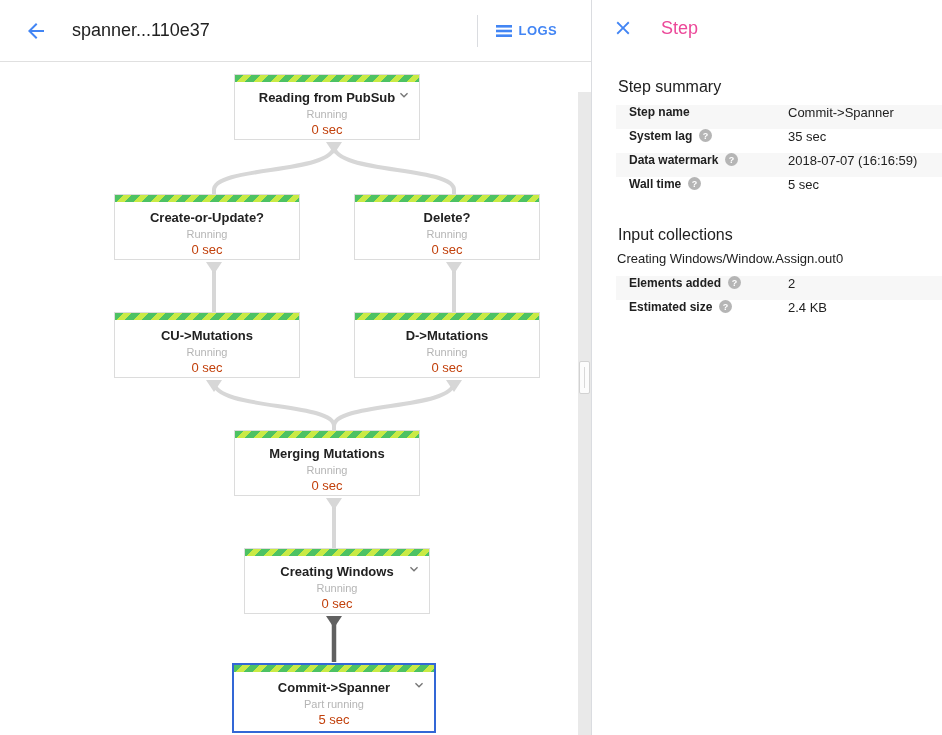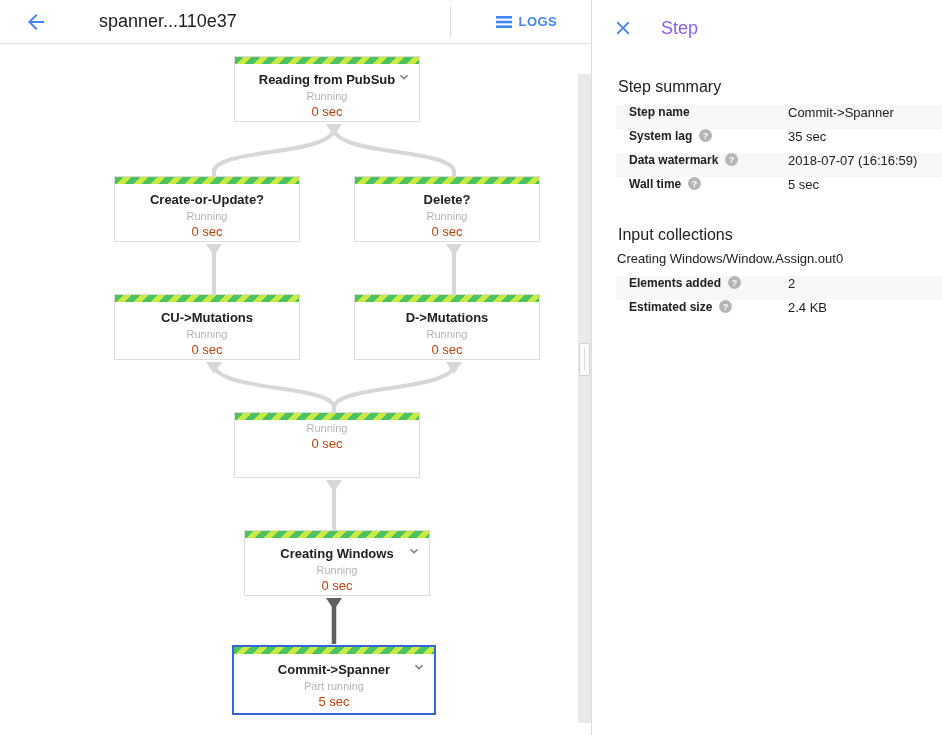--- a/index.html
+++ b/index.html
@@ -3,22 +3,22 @@
 <meta charset="utf-8">
 <style>
   * { margin:0; padding:0; box-sizing:border-box; }
   html,body { width:942px; height:735px; overflow:hidden; background:#fff;
     font-family:"Liberation Sans","DejaVu Sans",sans-serif; color:#212121; }
   .app { position:relative; width:942px; height:735px; }
 
   
   .left-panel { position:absolute; left:0; top:0; width:592px; height:735px;
     border-right:1px solid #dadce0; background:#fff; }
-  .left-header { height:44px; border-bottom:1px solid #e0e0e0;
-    display:flex; align-items:center;gap:27px; }
+  .left-header { height:62px; border-bottom:1px solid #e0e0e0;
+    display:flex; align-items:center; }
   .back-btn { width:24px; height:24px; margin-left:24px; cursor:pointer; flex:none; }
   .job-title { margin-left:24px; font-size:18px; color:#212121; white-space:nowrap; }
   .spacer { flex:1; }
   .hdr-divider { width:1px; height:32px; background:#dadce0; margin-right:18px; }
   .logs-btn { display:flex; align-items:center; gap:7px; color:#4285f4;
     font-size:13px; font-weight:bold; letter-spacing:.4px; cursor:pointer;
     margin-right:34px; }
 
   
   .graph-area { position:relative; width:591px; height:679px; overflow:hidden; }
@@ -41,21 +41,21 @@
   .scroll-thumb { position:absolute; left:1px; top:269px; width:11px; height:33px;
     background:#fcfcfc; border:1px solid #d2d2d2; border-radius:2px; cursor:pointer;
     display:flex; align-items:center; justify-content:center; }
   .scroll-thumb .grip { width:1px; height:21px; background:#d8d8d8; }
 
   
   .side-panel { position:absolute; left:592px; top:0; width:350px; height:735px;
     background:#fff; }
   .panel-header { height:56px; display:flex; align-items:center; }
   .close-btn { width:22px; height:22px; margin-left:20px; cursor:pointer; flex:none; }
-  .panel-title { margin-left:27px; font-size:18px; color:#8b5cf6; }
+  .panel-title { margin-left:27px; font-size:18px; color:#ec4899; }
 
   .section-heading { margin:22px 0 9px 26px; font-size:16px; font-weight:400;
     color:#212121; }
   .section-heading.input { margin-top:25px; margin-bottom:7px; }
   .collection-name { margin:0 0 10px 25px; font-size:13px; color:#212121; }
 
   .kv-table { margin-left:24px; }
   .kv-row { position:relative; display:flex; align-items:flex-start; height:24px;
     padding-left:13px; font-size:12px; }
   .kv-row:nth-child(odd) { background:#f7f7f7; }
@@ -156,20 +156,21 @@
 
       <div class="node" style="left:354px; top:250px;">
         <div class="stripe"></div>
         <div class="n-title">D-&gt;Mutations</div>
         <div class="n-status">Running</div>
         <div class="n-time">0 sec</div>
       </div>
 
       <div class="node" style="left:234px; top:368px;">
         <div class="stripe"></div>
+        <div class="n-title">Merging Mutations</div>
         <div class="n-status">Running</div>
         <div class="n-time">0 sec</div>
       </div>
 
       <div class="node" style="left:244px; top:486px;">
         <div class="stripe"></div>
         <div class="n-title">Creating Windows</div>
         <div class="n-status">Running</div>
         <div class="n-time">0 sec</div>
         <span class="chev">

